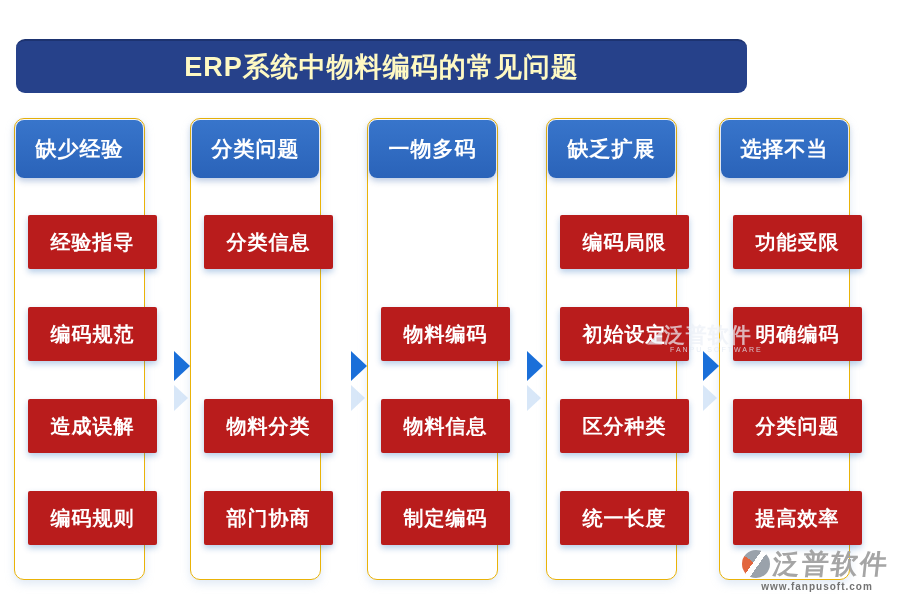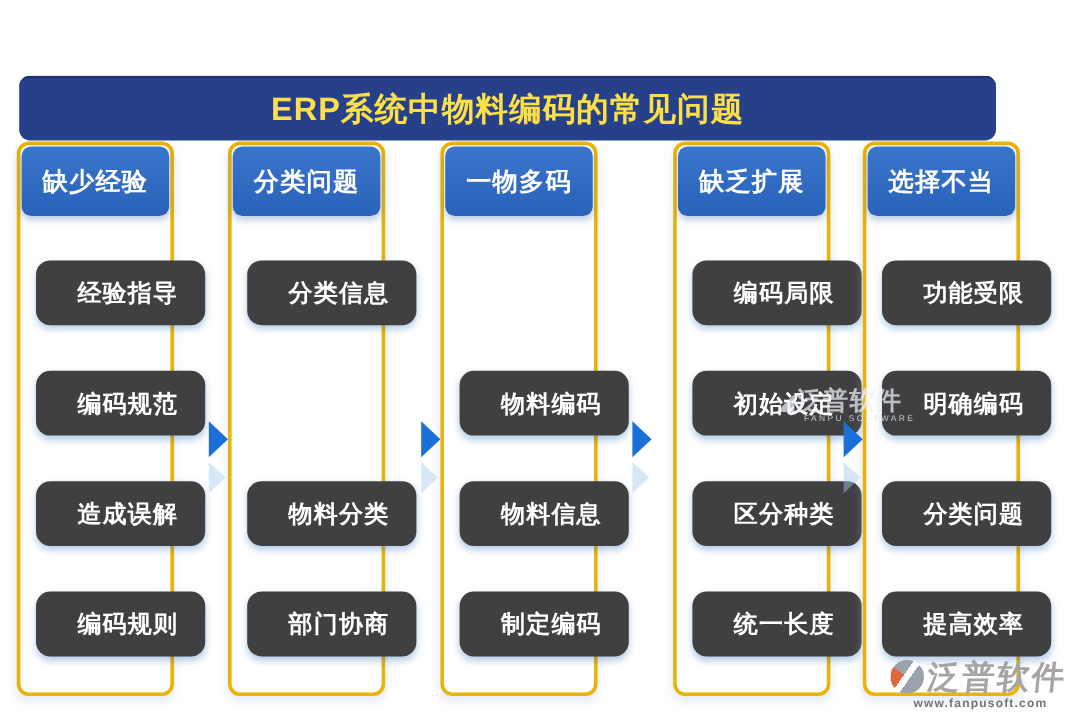--- a/index.html
+++ b/index.html
@@ -3,49 +3,47 @@
 <meta charset="utf-8">
 <style>
   html,body{margin:0;padding:0;}
   body{
     width:900px;height:600px;position:relative;overflow:hidden;background:#ffffff;
     font-family:"Liberation Sans", sans-serif;
   }
   .canvas{position:absolute;inset:0;}
 
   .title-bar{
-    position:absolute;left:16px;top:39px;width:814px;height:54px;
+    position:absolute;left:16px;top:39px;width:731px;height:54px;
     background:#26418a;border-radius:9px;border-top:2px solid #1d3370;
     display:flex;align-items:center;justify-content:center;
-    color:#fde047;font-size:27px;font-weight:bold;letter-spacing:1px;
+    color:#fef9c3;font-size:27px;font-weight:bold;letter-spacing:1px;
     box-sizing:border-box;
-    margin-top:24px;
   }
 
   .col{
     position:absolute;top:118px;width:131px;height:462px;
-    background:#ffffff;border:3px solid #eab308;border-radius:10px;
+    background:#ffffff;border:1px solid #eab308;border-radius:10px;
     box-shadow:0 4px 8px rgba(170,195,225,0.35);
     box-sizing:border-box;
   }
   .col-header{
     position:absolute;left:1px;right:1px;top:1px;height:58px;
     background:linear-gradient(#3875cb,#2a63b9);
     border-radius:8px;
     display:flex;align-items:center;justify-content:center;
     color:#ffffff;font-size:21px;font-weight:bold;letter-spacing:1px;
     box-shadow:0 3px 6px rgba(30,80,160,0.30);
   }
   .item{
     position:absolute;left:13px;width:129px;height:54px;
-    background:#404040;border-radius:12px;
+    background:#b91c1c;border-radius:2px;
     display:flex;align-items:center;justify-content:center;
     color:#ffffff;font-size:20px;font-weight:bold;letter-spacing:1px;
     box-shadow:0 3px 6px rgba(10,90,180,0.30);
-    padding-left:12px;
   }
   .item.r1{top:96px}.item.r2{top:188px}.item.r3{top:280px}.item.r4{top:372px}
 
   .arrow{
     position:absolute;top:351px;width:0;height:0;
     border-top:15px solid transparent;border-bottom:15px solid transparent;
     border-left:16px solid #1a6fd9;
   }
   .arrow-reflection{
     position:absolute;top:385px;width:0;height:0;
@@ -102,21 +100,21 @@
     <div class="item r4">部门协商</div>
   </div>
 
   <div class="col" style="left:367px">
     <div class="col-header">一物多码</div>
     <div class="item r2">物料编码</div>
     <div class="item r3">物料信息</div>
     <div class="item r4">制定编码</div>
   </div>
 
-  <div class="col" style="left:561px">
+  <div class="col" style="left:546px">
     <div class="col-header">缺乏扩展</div>
     <div class="item r1">编码局限</div>
     <div class="item r2">初始设定</div>
     <div class="item r3">区分种类</div>
     <div class="item r4">统一长度</div>
   </div>
 
   <div class="col" style="left:719px">
     <div class="col-header">选择不当</div>
     <div class="item r1">功能受限</div>

